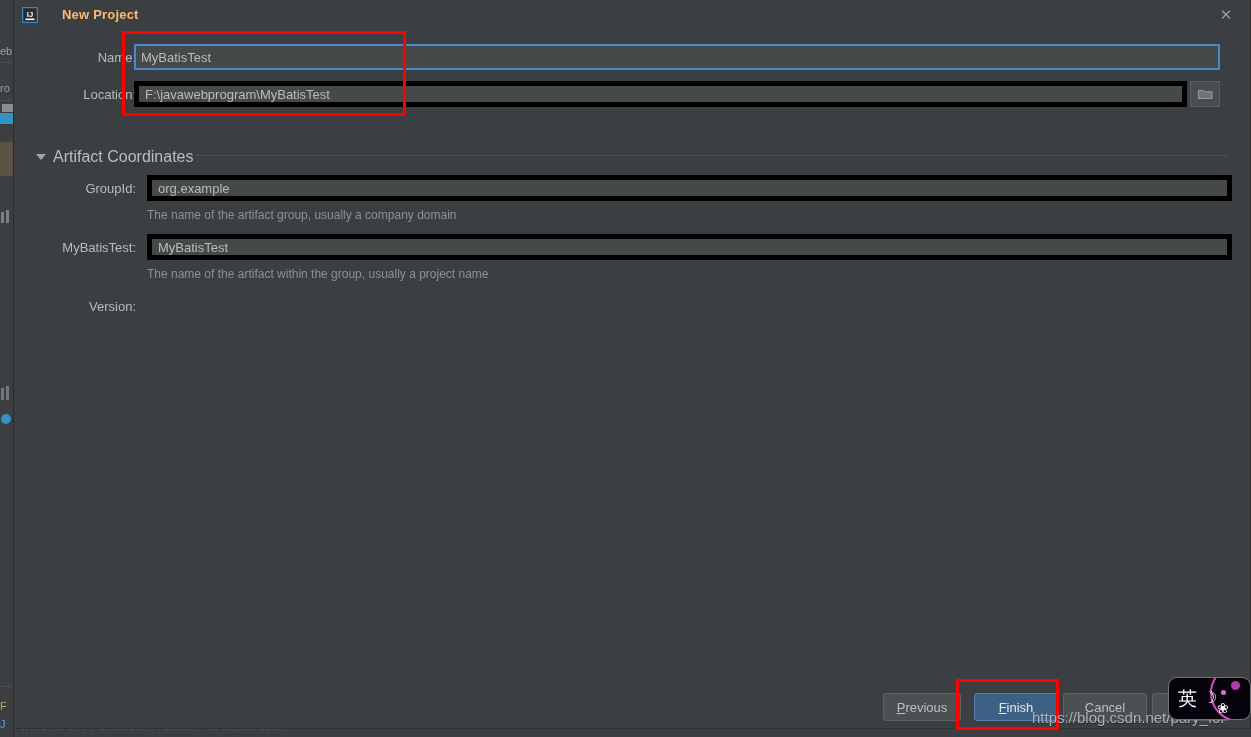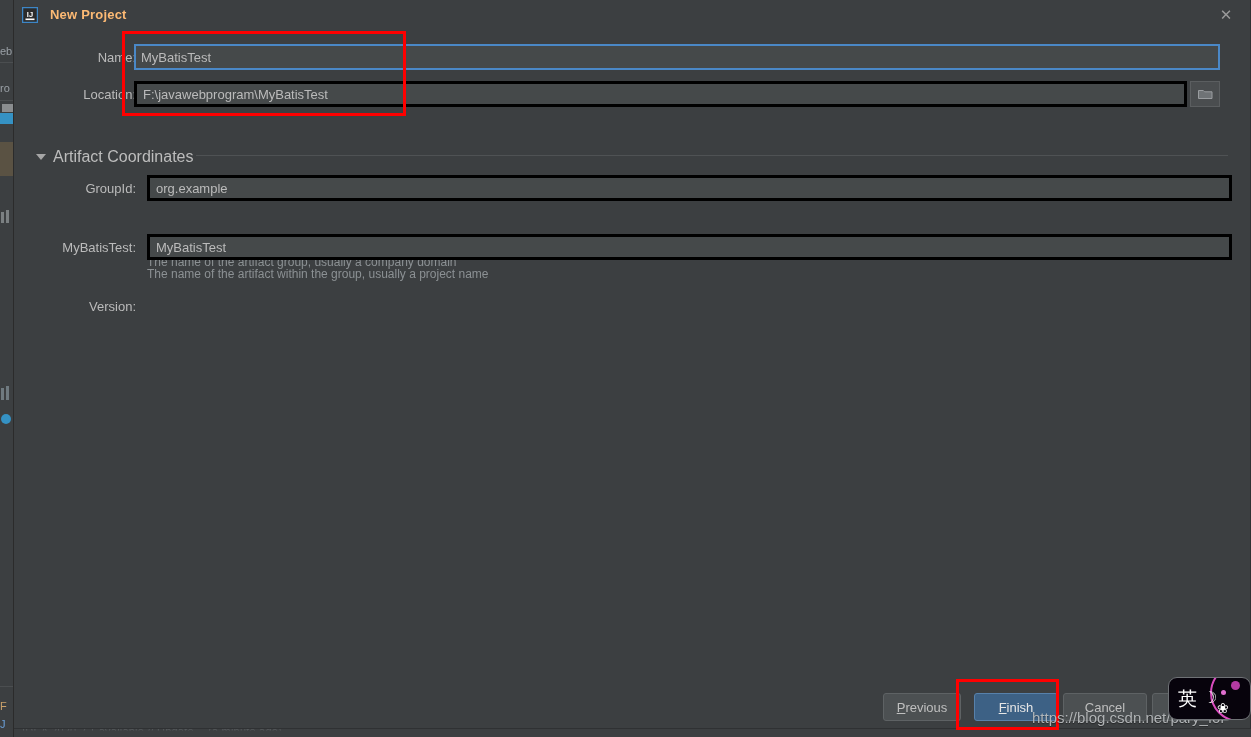--- a/index.html
+++ b/index.html
@@ -86,20 +86,21 @@
     border-top: none;
     border-left: none;
   }
 
   .titlebar {
     position: relative;
     height: 29px;
     background: #3c3f41;
     display: flex;
     align-items: center;
+    gap: 12px;
   }
   .title-icon {
     width: 16px; height: 16px;
     margin-left: 8px;
     flex: 0 0 auto;
     position: relative;
   }
   .title-text {
     margin-left: 12px;
     font-size: 13px;
@@ -135,21 +136,21 @@
   .lbl {
     font-size: 13px;
     color: #bbbbbb;
     text-align: right;
     white-space: nowrap;
   }
 
   .field {
     height: 26px;
     background: #45494a;
-    border: 3px solid #000000;
+    border: 5px solid #000000;
     color: #bbbbbb;
     font-size: 13px;
     font-family: "Liberation Sans", sans-serif;
     padding: 0 6px;
     outline: none;
     line-height: 24px;
   }
   .field.focused {
     border: 2px solid #4a88c7;
     background: #45494a;
@@ -369,21 +370,21 @@
       <div class="section-head" style="left:22px; top:119px;">
         <span class="tri"></span>
         <span class="section-title">Artifact Coordinates</span>
       </div>
       <div class="section-rule" style="left:182px; top:126px; width:1032px;"></div>
 
       <div class="row" style="left:22px; top:146px;">
         <span class="lbl" style="width:100px;">GroupId:</span>
       </div>
       <input class="field" type="text" style="position: absolute; left: 133px; top: 146px; width: 1085px;" value="org.example">
-      <div class="help" style="left:133px; top:179px;margin-top:47px;">The name of the artifact group, usually a company domain</div>
+      <div class="help" style="left:133px; top:179px;">The name of the artifact group, usually a company domain</div>
 
       <div class="row" style="left:22px; top:205px;">
         <span class="lbl" style="width:100px;">MyBatisTest:</span>
       </div>
       <input class="field" type="text" style="position: absolute; left: 133px; top: 205px; width: 1085px;" value="MyBatisTest">
       <div class="help" style="left:133px; top:238px;">The name of the artifact within the group, usually a project name</div>
 
       <div class="row" style="left:22px; top:264px;">
         <span class="lbl" style="width:100px;">Version:</span>
       </div>

